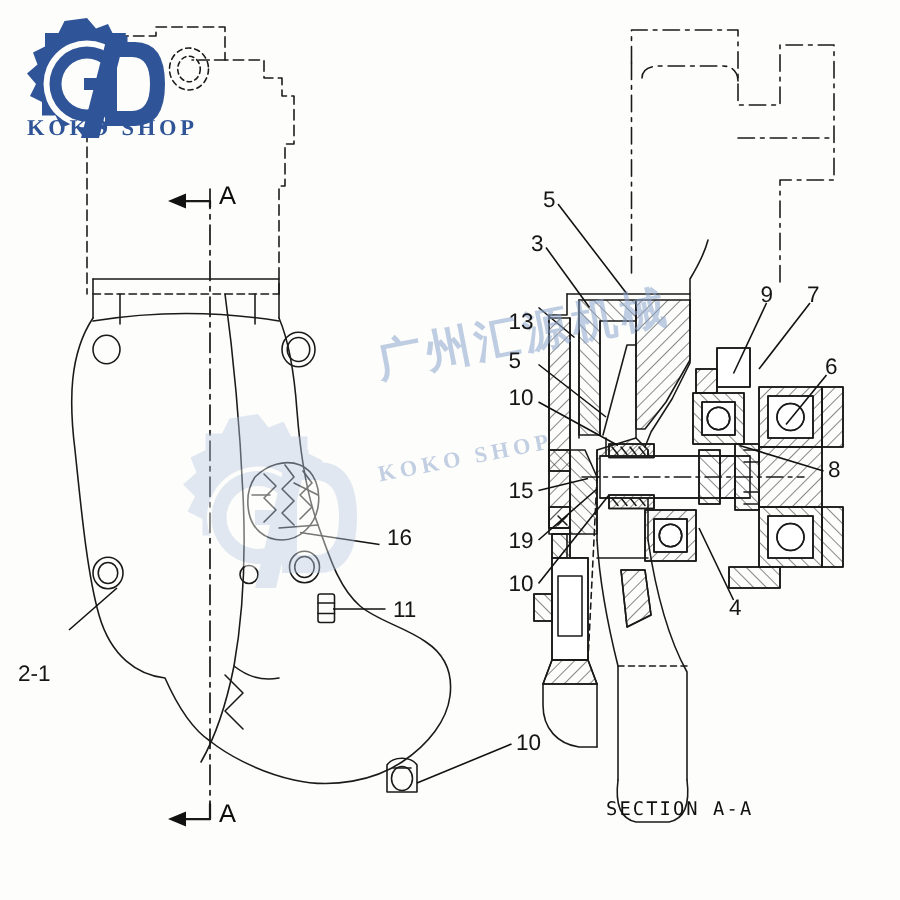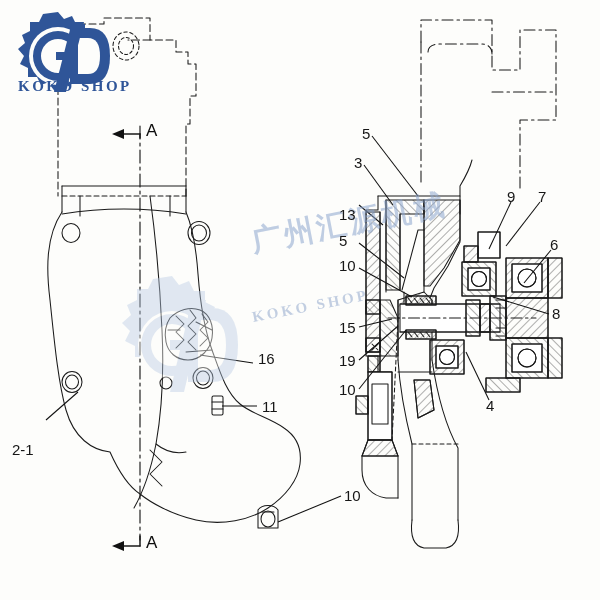--- a/index.html
+++ b/index.html
@@ -392,14 +392,15 @@
   <div class="label" style="left:339px;top:258px;">10</div>
   <div class="label" style="left:339px;top:320px;">15</div>
   <div class="label" style="left:339px;top:353px;">19</div>
   <div class="label" style="left:339px;top:382px;">10</div>
   <div class="label" style="left:507px;top:189px;">9</div>
   <div class="label" style="left:538px;top:189px;">7</div>
   <div class="label" style="left:550px;top:237px;">6</div>
   <div class="label" style="left:552px;top:306px;">8</div>
   <div class="label" style="left:486px;top:398px;">4</div>
 
+  <div class="section-title">SECTION A-A</div>
 
 </div>
 
 </body></html>

